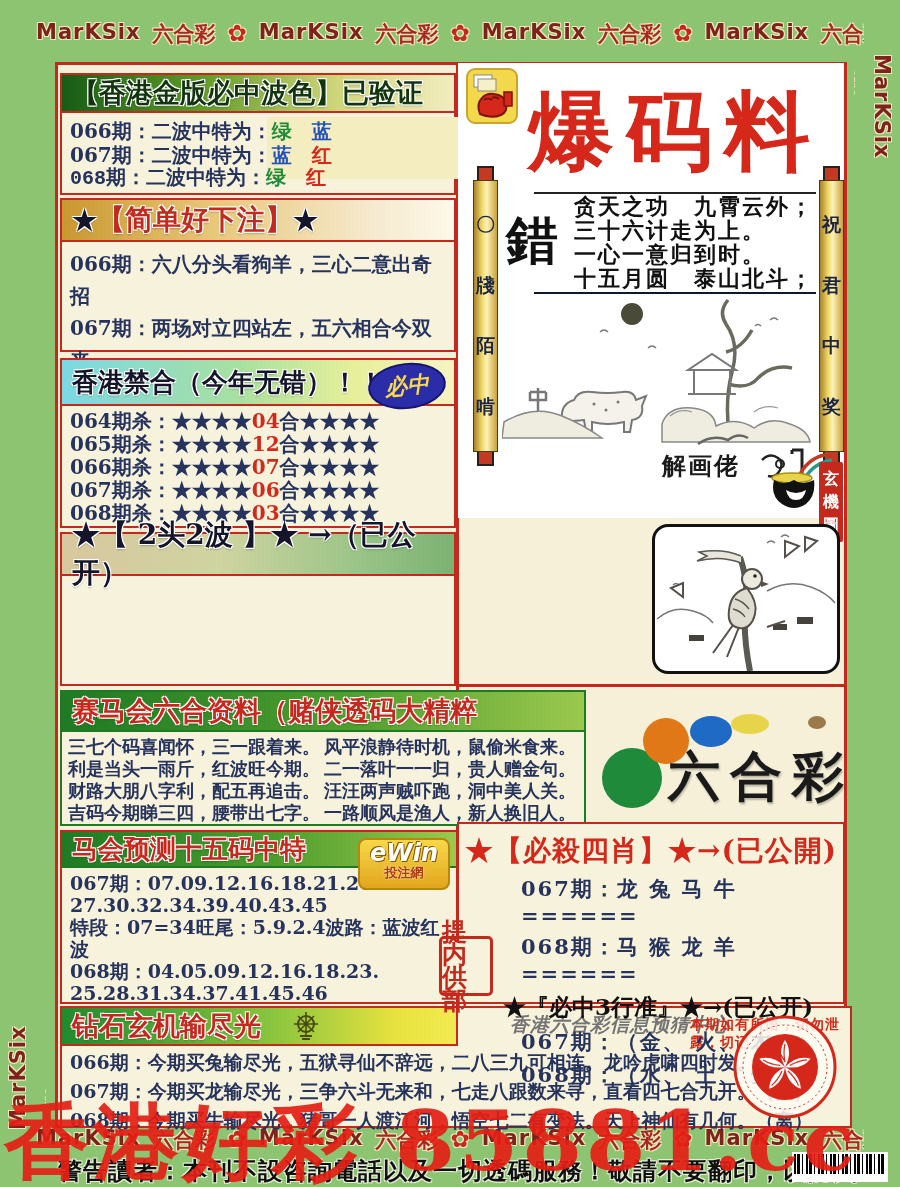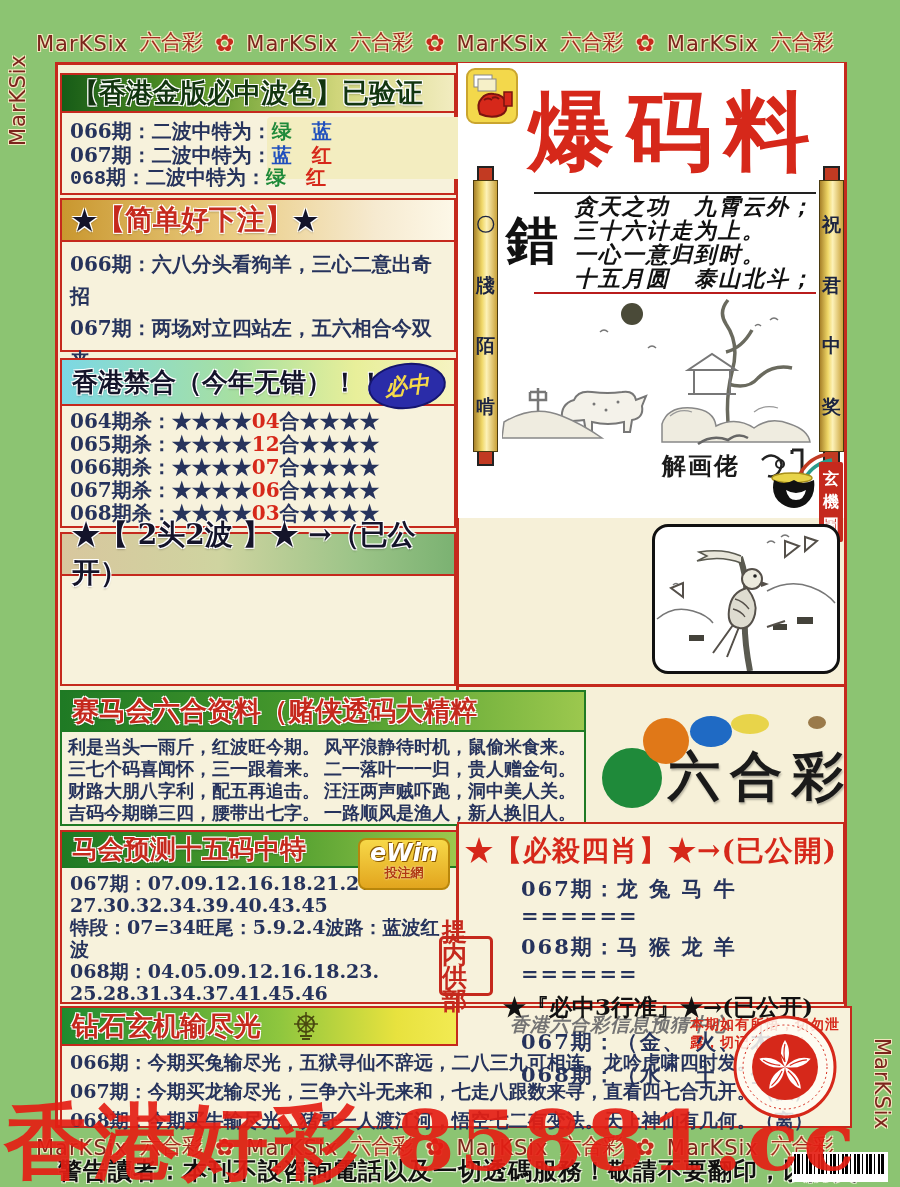--- a/index.html
+++ b/index.html
@@ -1,21 +1,21 @@
 <!DOCTYPE html>
 <html><head>
 <meta charset="utf-8">
 <style>
   html,body{margin:0;padding:0;}
   body{font-family:"DejaVu Sans",sans-serif;}
   #page{position:relative;width:900px;height:1187px;background:#8cc472;overflow:hidden;}
 
   
-  .strip{position:absolute;overflow:hidden;white-space:nowrap;display:flex;align-items:flex-end;gap:12px;
-         font-weight:normal;font-size:21px;}
+  .strip{position:absolute;overflow:hidden;white-space:nowrap;display:flex;align-items:flex-start;gap:12px;
+         font-weight:bold;font-size:21px;}
   .strip .bw{color:#7c241c;letter-spacing:1px;
     text-shadow:-1px -1px 0 #f1e6bd,1px -1px 0 #f1e6bd,-1px 1px 0 #f1e6bd,1px 1px 0 #f1e6bd;}
   .strip .bc{color:#a32a1e;
     text-shadow:-1px -1px 0 #f1e6bd,1px -1px 0 #f1e6bd,-1px 1px 0 #f1e6bd,1px 1px 0 #f1e6bd;}
   .strip .bf{color:#c5291d;font-size:23px;
     text-shadow:-1px -1px 0 #f1e6bd,1px -1px 0 #f1e6bd,-1px 1px 0 #f1e6bd,1px 1px 0 #f1e6bd;}
   #strip-top{left:36px;top:20px;width:828px;height:36px;}
   #strip-bottom{left:36px;top:1126px;width:828px;height:34px;}
   .strip.vert{flex-direction:column;writing-mode:vertical-rl;text-orientation:mixed;gap:12px;}
   #strip-left{left:6px;top:54px;width:40px;height:1076px;transform:rotate(180deg);}
@@ -47,21 +47,21 @@
   
   #rc-white{position:absolute;left:458px;top:63px;width:386px;height:455px;background:#fff;}
   #poster-title{position:absolute;left:505px;top:72px;width:340px;height:118px;
     font-family:"DejaVu Serif","Liberation Serif",serif;font-weight:bold;font-size:86px;color:#d6281a;
     letter-spacing:12px;text-align:center;line-height:118px;}
   .pole{position:absolute;width:25px;background:linear-gradient(90deg,#a8822a,#f0d868 35%,#fdf2b8 55%,#caa23a);
         border:1px solid #4a3a10;box-sizing:border-box;display:flex;flex-direction:column;align-items:center;
         justify-content:space-around;padding:14px 0;}
   .pole span{font-family:"DejaVu Serif",serif;font-weight:bold;font-size:19px;color:#1c2440;}
   .polecap{position:absolute;width:17px;height:16px;background:#c23a22;border:2px solid #222;box-sizing:border-box;}
-  #poem{position:absolute;left:534px;top:192px;width:282px;height:98px;border-top:2px solid #222;border-bottom:2px solid #b91c1c;font-style:italic;}
+  #poem{position:absolute;left:534px;top:192px;width:282px;height:98px;border-top:2px solid #222;border-bottom:2px solid #0f172a;}
   #err-char{position:absolute;left:506px;top:206px;font-family:"DejaVu Serif",serif;font-weight:bold;
     font-size:52px;color:#111;}
   .poem-line{font-family:"DejaVu Serif",serif;font-weight:bold;font-size:22px;color:#111;
     letter-spacing:2px;line-height:24px;margin-left:40px;white-space:nowrap;}
 
   #jiehualo{position:absolute;left:662px;top:450px;font-family:"DejaVu Serif",serif;font-weight:bold;
     font-size:24px;color:#1a1a1a;letter-spacing:2px;}
   #xuanjitu{position:absolute;left:819px;top:462px;width:24px;height:80px;background:#c5291d;color:#fff;
     display:flex;flex-direction:column;align-items:center;justify-content:center;gap:2px;
     font-family:"DejaVu Serif",serif;font-weight:bold;font-size:16px;border-radius:2px;}
@@ -222,22 +222,22 @@
       <span class="black-t outline-w">★【 2头2波 】★ →（已公开）</span>
     </div>
   </div>
 
   <div class="box" style="left:60px;top:690px;width:526px;height:136px;border-color:#1f7a24;">
     <div class="bhead h5g" style="height:40px;font-size:27px;border-bottom:2px solid #1f7a24;">
       <span class="red-t outline-w">赛马会六合资料（赌侠透码大精粹</span>
     </div>
     <div style="display:flex;padding:4px 4px 0 6px;font-family:'DejaVu Serif',serif;font-weight:bold;color:#26335c;font-size:18px;line-height:22px;">
       <div style="width:50%;">
-        <div>利是当头一雨斤，红波旺今期。</div>
-          <div>三七个码喜闻怀，三一跟着来。</div>
+        <div>三七个码喜闻怀，三一跟着来。</div>
+          <div>利是当头一雨斤，红波旺今期。</div>
           <div>财路大朋八字利，配五再追击。</div>
           <div>吉码今期睇三四，腰带出七字。</div>
       </div>
       <div style="width:50%;">
         <div>风平浪静待时机，鼠偷米食来。</div>
           <div>二一落叶一一归，贵人赠金句。</div>
           <div>汪汪两声贼吓跑，洞中美人关。</div>
           <div>一路顺风是渔人，新人换旧人。</div>
       </div>
     </div>

